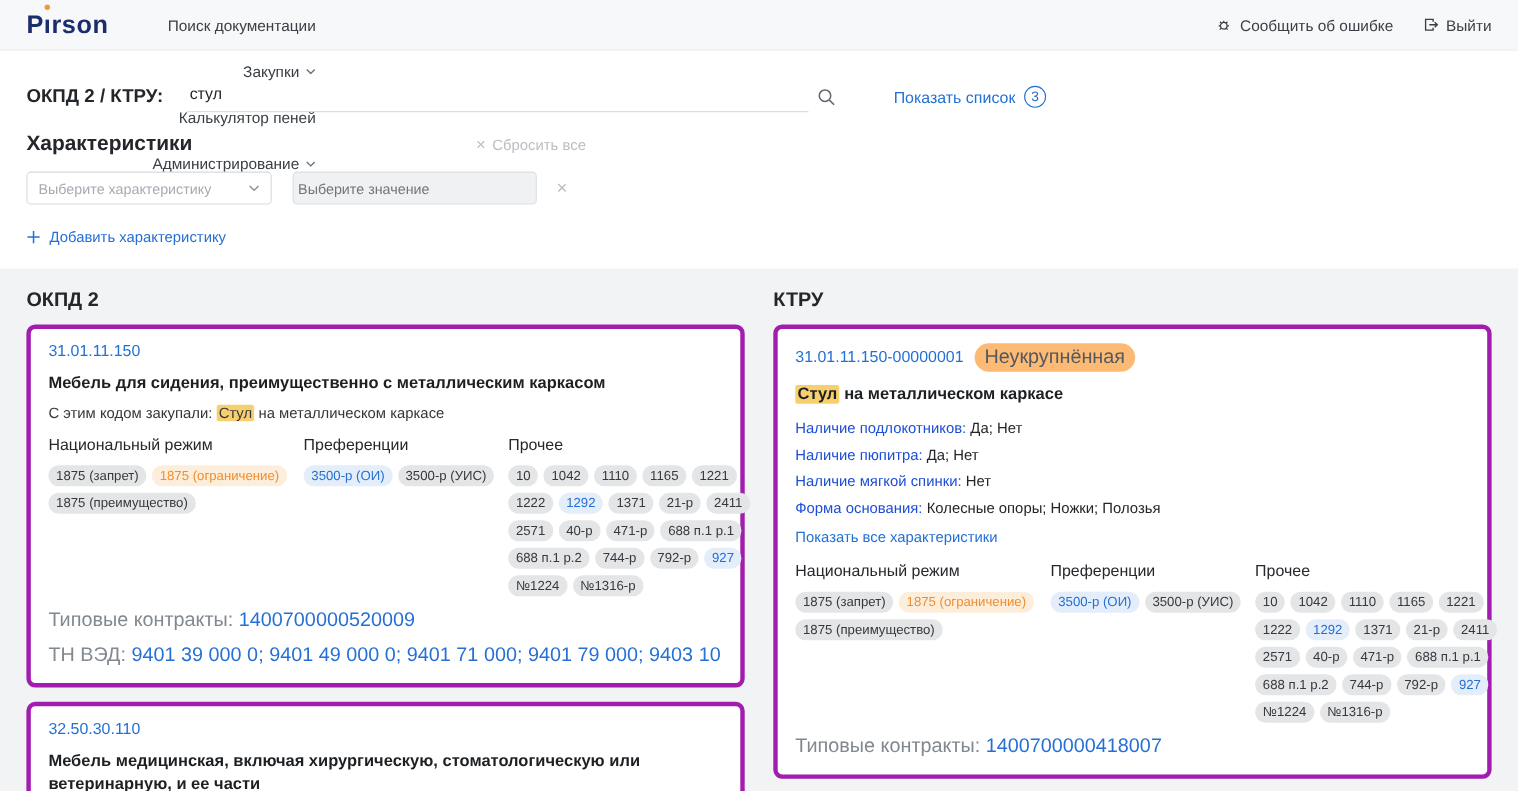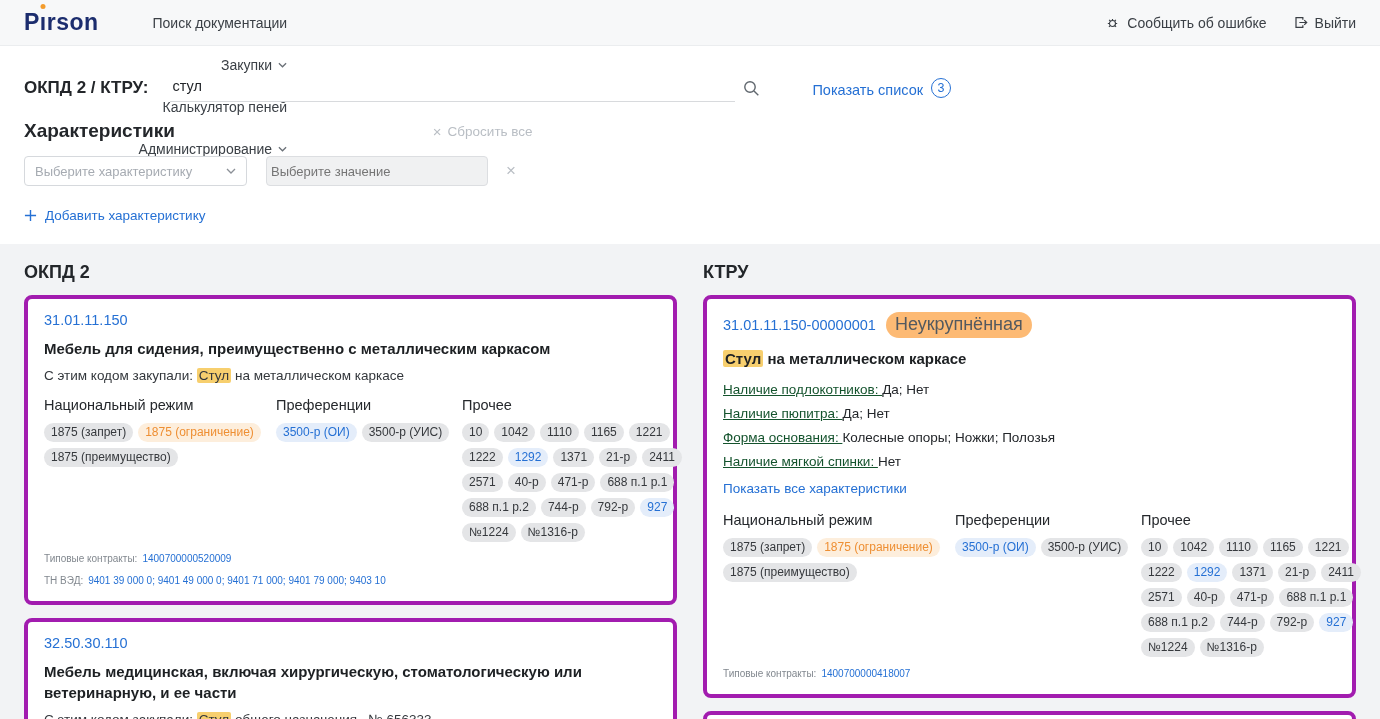--- a/index.html
+++ b/index.html
@@ -61,37 +61,37 @@
   .code-row { display:flex; align-items:center; gap:10px; }
   .code-link { font-size:14.5px; }
   .badge { background:#fdba74; color:#53595f; font-size:18px; padding:2px 9px 3px;
            border-radius:20px; white-space:nowrap; }
   .card-title { font-size:15px; font-weight:bold; margin-top:10px; line-height:1.4; color:#1d2023; }
   .purchased { font-size:13.5px; margin-top:9px; color:#33373c; }
   .hl { background:#f7cf6e; padding:0 2px; border-radius:2px; }
 
   .char-list { margin-top:13px; }
   .char-row { font-size:13.5px; margin-bottom:9px; }
-  .char-label { color:#14532d;text-decoration:underline; }
+  .char-label { color:#1d4ed8; }
   .char-value { color:#23262a;text-align:center; }
   .show-all { font-size:13.5px; margin:3px 0 14px; display:inline-block; }
 
   .groups { display:flex; margin-top:14px; }
   .group { flex:none; }
   .group-national { width:232px; }
   .group-pref { width:186px; }
   .group-other { width:233px; }
   .group-title { font-size:14.5px; color:#25282c; margin-bottom:10px; }
   .pills { display:flex; flex-wrap:wrap; gap:6px 5px; }
   .pill { font-size:12px; padding:2px 7px 3px; border-radius:20px; white-space:nowrap;
           background:#e4e5e7; color:#36393d; }
   .pill-orange { background:#fdeedc; color:#ee8f33; }
   .pill-blue   { background:#e4edfa; color:#2570d4; }
 
-  .meta-line { font-size:10px; margin-top:11px; }
+  .meta-line { font-size:18px; margin-top:11px; }
   .meta-label { color:#82888f; margin-right:5px; }
   .links-wrap { color:#2570d4; }
 
   svg { display:block; }
 </style>
 </head>
 <body>
 
 <div class="header">
   <div class="logo">
@@ -273,22 +273,22 @@
         <div class="code-row">
           <a class="code-link">31.01.11.150-00000001</a>
           <span class="badge">Неукрупнённая</span>
         </div>
         <div class="card-title">
           <span class="hl">Стул</span><span> на металлическом каркасе</span>
         </div>
         <div class="char-list">
             <div class="char-row"><span class="char-label">Наличие подлокотников: </span><span class="char-value">Да; Нет</span></div>
             <div class="char-row"><span class="char-label">Наличие пюпитра: </span><span class="char-value">Да; Нет</span></div>
+            <div class="char-row"><span class="char-label">Наличие мягкой спинки: </span><span class="char-value">Нет</span></div>
             <div class="char-row"><span class="char-label">Форма основания: </span><span class="char-value">Колесные опоры; Ножки; Полозья</span></div>
-            <div class="char-row"><span class="char-label">Наличие мягкой спинки: </span><span class="char-value">Нет</span></div>
           </div>
         <a class="show-all">Показать все характеристики</a>
         <div class="groups" style="margin-top:2px;">
           <div class="group group-national">
             <div class="group-title">Национальный режим</div>
             <div class="pills">
                 <span class="pill">1875 (запрет)</span>
                 <span class="pill pill-orange">1875 (ограничение)</span>
                 <span class="pill">1875 (преимущество)</span>
               </div>

